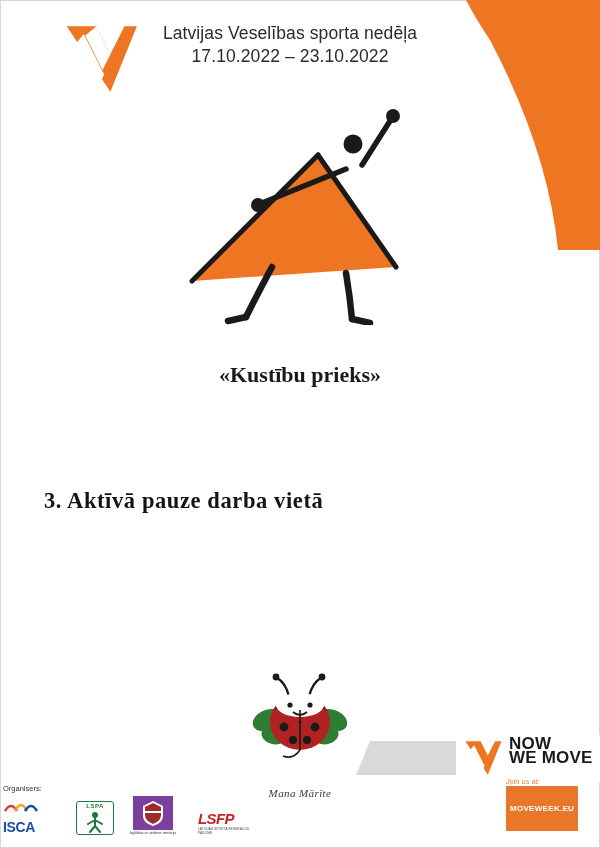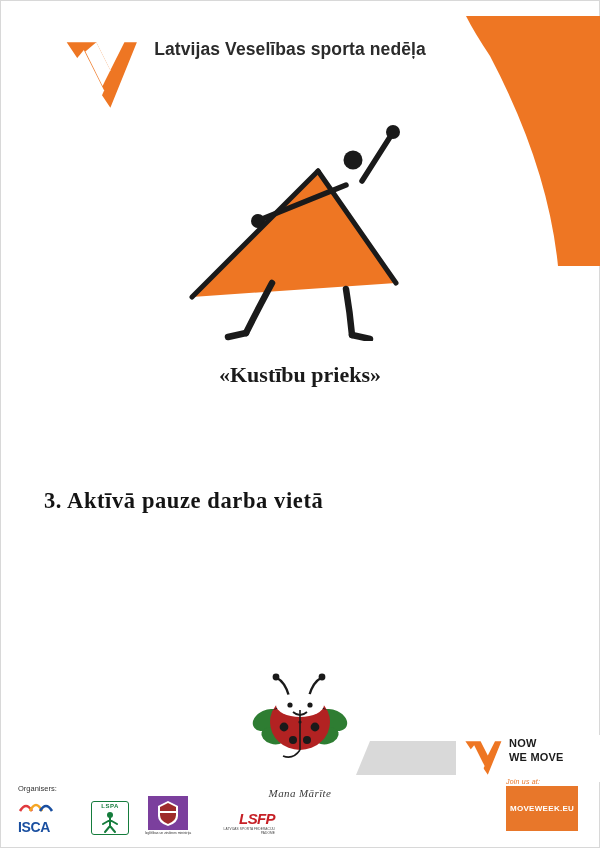--- a/index.html
+++ b/index.html
@@ -18,23 +18,22 @@
   
   .page-border {
     position: absolute; inset: 0;
     border: 1px solid #d8d8d8;
     pointer-events: none;
   }
 
   
   .header-wrap {
     position: absolute;
-    top: 16px; left: 0; right: 0;
+    top: 0; left: 0; right: 0;
     height: 330px;
-    font-weight: bold;
   }
   
   .corner-wedge {
     position: absolute;
     top: 0; right: 0;
     width: 230px; height: 250px;
   }
   .header-logo {
     position: absolute;
     left: 62px; top: 20px;
@@ -141,21 +140,21 @@
   }
   .nwm-logo {
     position: absolute;
     left: 461px; top: 738px;
     width: 44px; height: 40px;
   }
   .nwm-words {
     position: absolute;
     left: 509px; top: 737px;
     font-weight: bold;
-    font-size: 11px;
+    font-size: 17px;
     line-height: 13.5px;
     color: #1a1a1a;
     letter-spacing: 0.2px;
   }
   .nwm-join {
     position: absolute;
     left: 506px; top: 778px;
     font-size: 7px;
     font-style: italic;
     color: #e8772a;
@@ -168,21 +167,21 @@
     color: #ffffff;
     font-size: 8px;
     font-weight: bold;
     padding: 18px 4px;
     letter-spacing: 0.3px;
   }
 
   
   .organisers {
     position: absolute;
-    left: 18px; top: 784px;
+    left: 3px; top: 784px;
     width: 270px;
   }
   .organisers-label {
     font-size: 7.5px;
     color: #333;
     margin-bottom: 3px;
   }
   .org-row {
     display: flex;
     align-items: flex-end;
@@ -217,21 +216,21 @@
   }
   .izm-caption {
     font-size: 3.4px;
     color: #333;
     text-align: center;
     line-height: 4.4px;
     width: 52px;
     margin-left: -6px;
     margin-top: 1px;
   }
-  .lsfp-wrap { width: 62px; text-align: right; }
+  .lsfp-wrap { width: 62px; text-align: left; }
   .lsfp-text {
     font-weight: bold;
     font-size: 15px;
     color: #c62026;
     letter-spacing: -0.6px;
     font-style: italic;
   }
   .lsfp-caption {
     font-size: 3.2px;
     color: #444;
@@ -252,20 +251,21 @@
 
     <svg class="header-logo" viewBox="0 0 100 100">
       <path d="M6 8 L44 8 L62 44 L80 8 L96 8 L62 92 Z" fill="#EE7623"></path>
       <path d="M44 8 L62 44 L52 64 L30 20 Z" fill="#ffffff"></path>
       <path d="M30 20 L52 64 L62 44 L44 8 Z" fill="#EE7623" opacity="0"></path>
       <path d="M28 18 L54 70 L46 88 L18 30 Z" fill="#ffffff"></path>
     </svg>
 
     <div class="header-text">
       <div class="line1">Latvijas Veselības sporta nedēļa</div>
+      <div class="line2">17.10.2022 – 23.10.2022</div>
     </div>
 
     <svg class="hero" viewBox="0 0 300 230">
 
       <path d="M168 60 L246 172 L42 186 Z" fill="#EE7623"></path>
 
       <circle cx="203" cy="49" r="9.5" fill="#1a1a1a"></circle>
 
       <path d="M196 74 L112 108" stroke="#1a1a1a" stroke-width="5.5" fill="none" stroke-linecap="round"></path>
       <circle cx="108" cy="110" r="7" fill="#1a1a1a"></circle>

